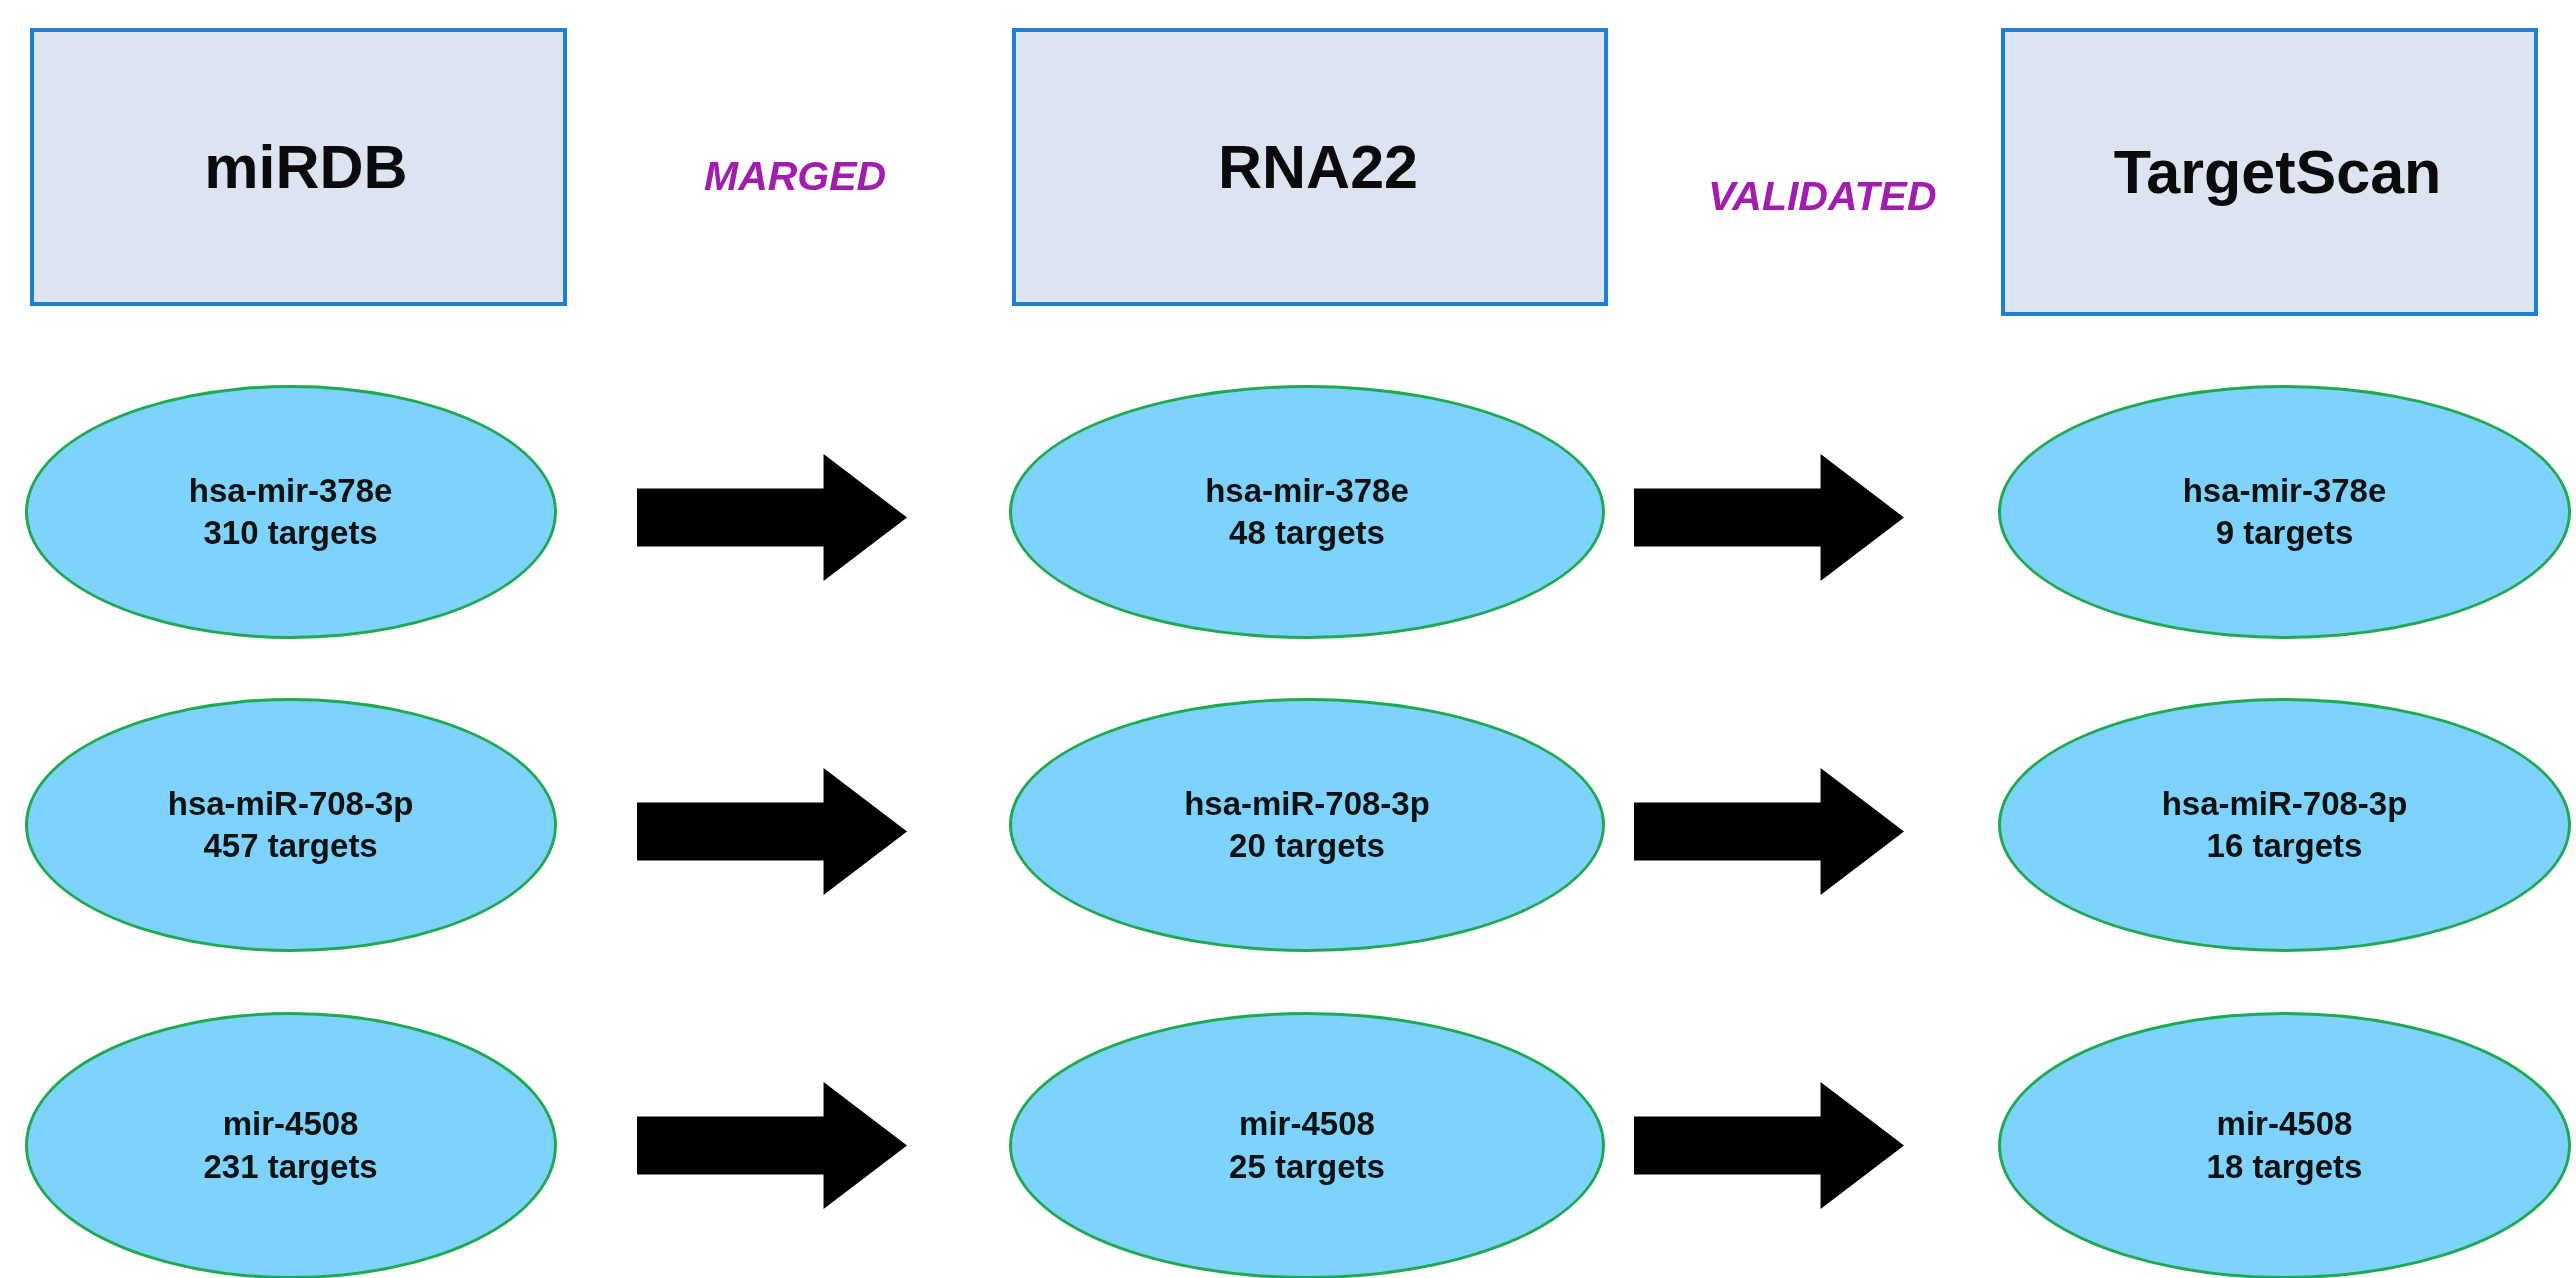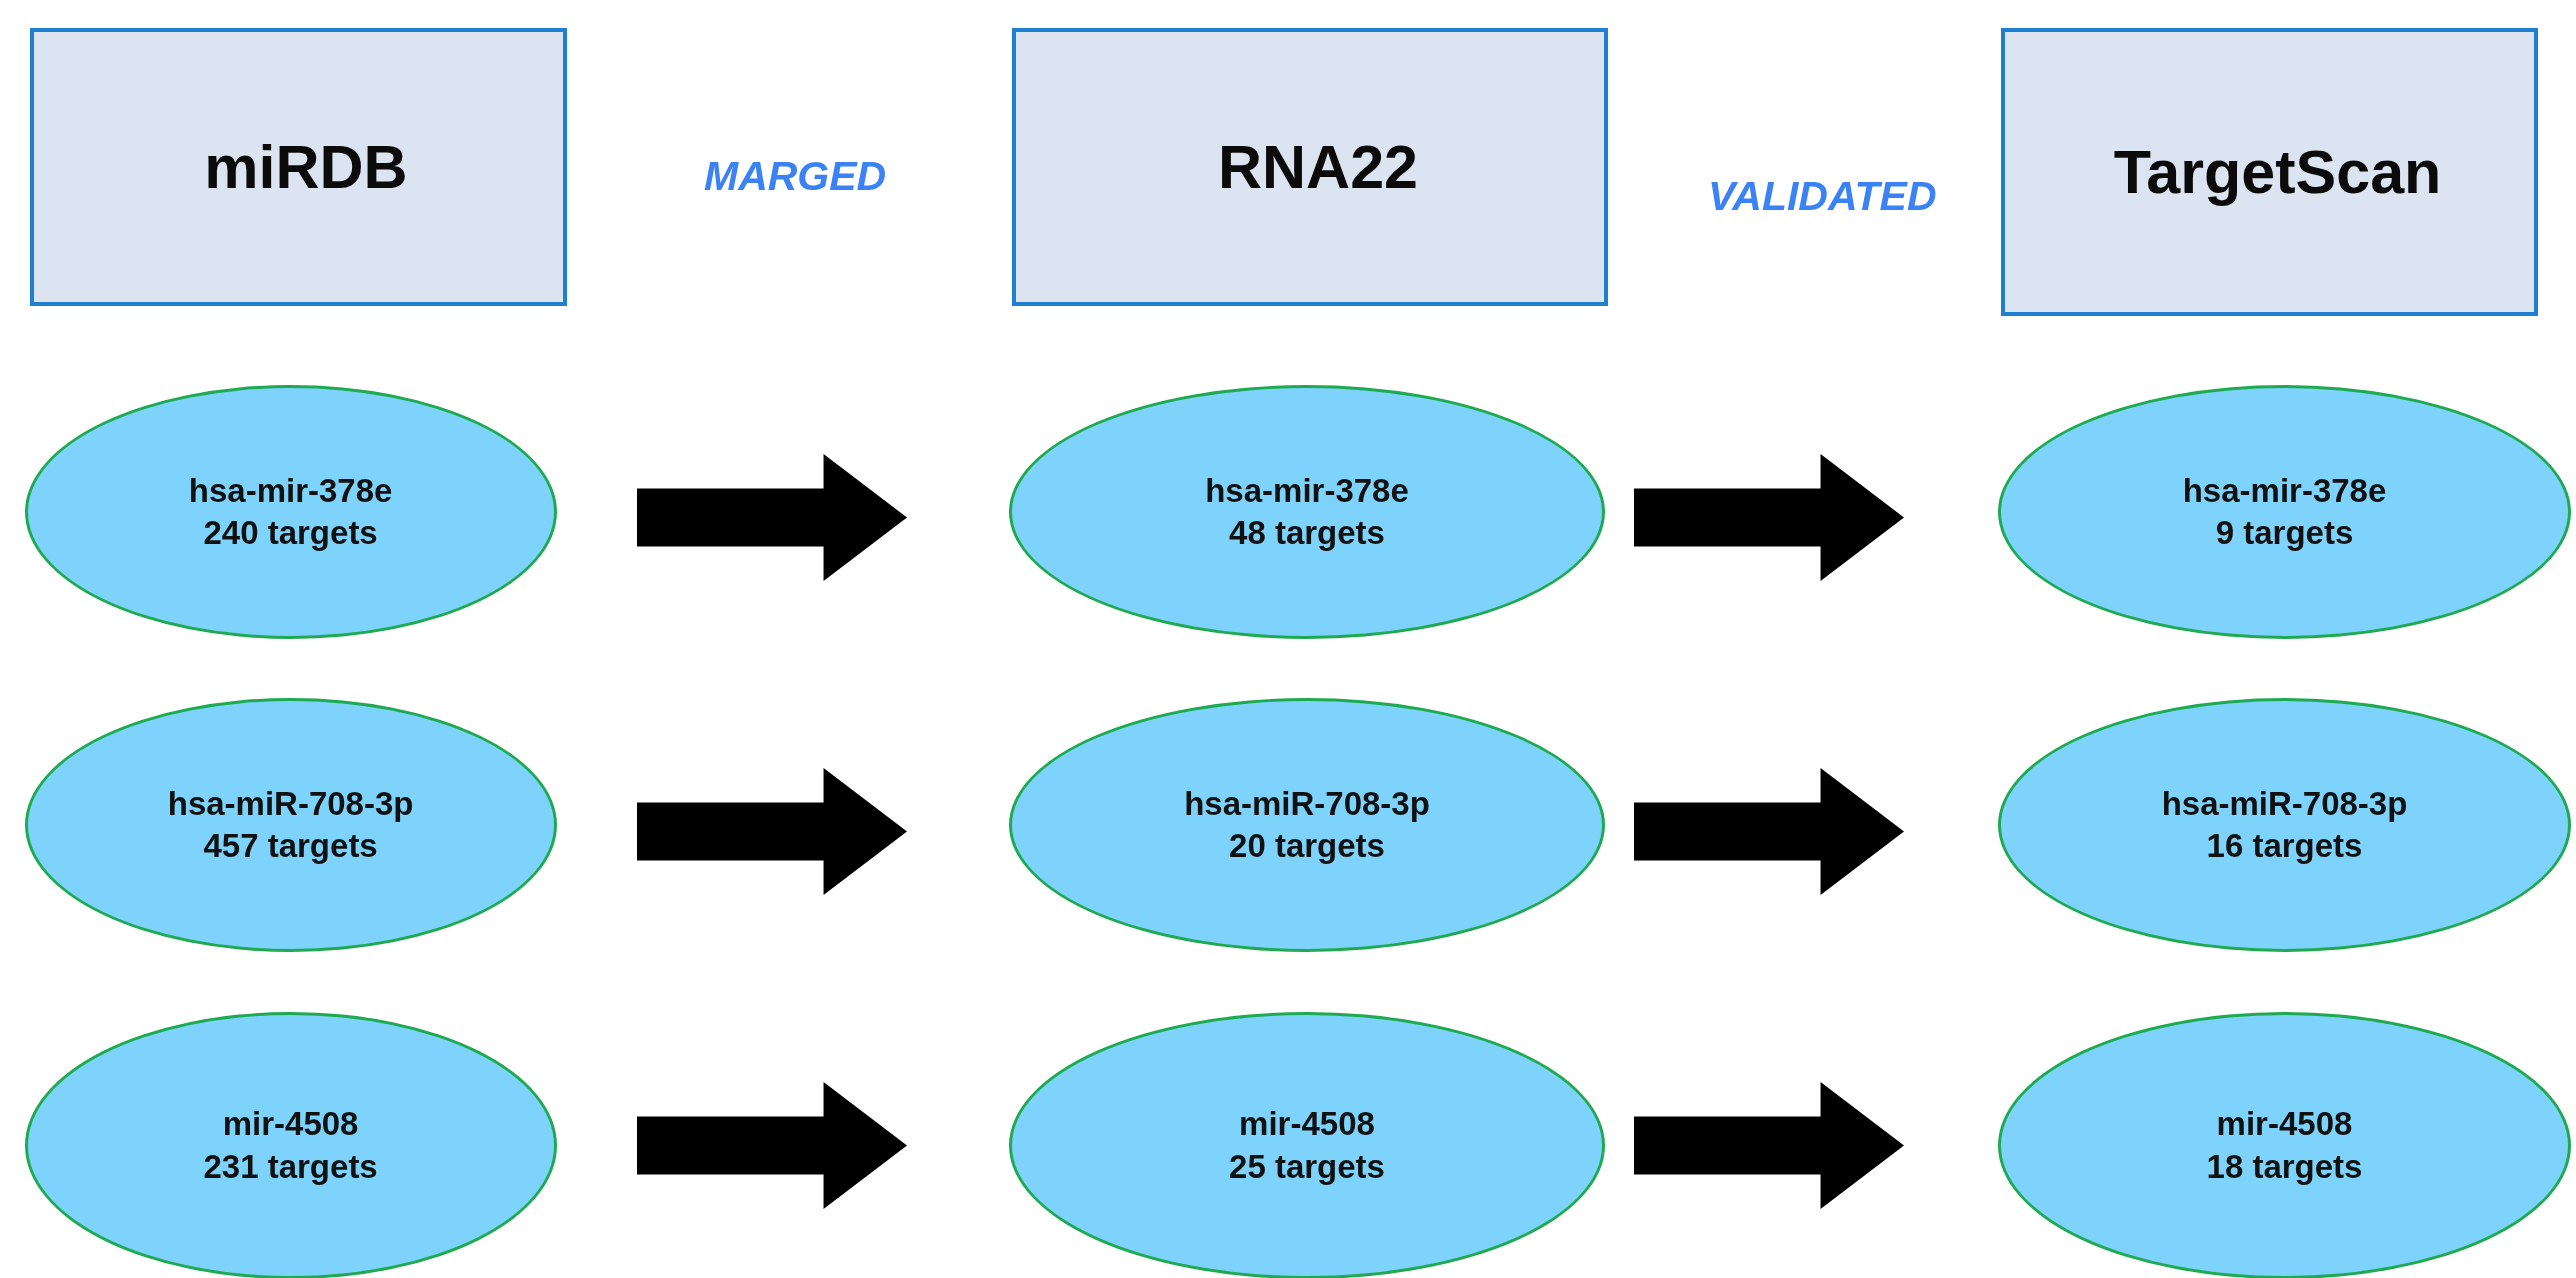--- a/index.html
+++ b/index.html
@@ -44,21 +44,21 @@
   #hdr-mirdb      { left: 29.5px;   top: 28px; width: 537px; height: 278px; }
   #hdr-rna22      { left: 1012px; top: 28px; width: 596px; height: 278px; }
   #hdr-targetscan { left: 2001px; top: 28px; width: 537px; height: 288px; }
 
   
   .stage-label {
     position: absolute;
     font-size: 41px;
     font-weight: bold;
     font-style: italic;
-    color: #3b82f6;
+    color: #a21caf;
     white-space: nowrap;
     line-height: 1;
   }
   #stage-marged    { left: 704px;  top: 156px; }
   #stage-validated { left: 1680px; top: 176px; margin-left: 28px; }
 
   
   .mir-ellipse {
     position: absolute;
     box-sizing: border-box;
@@ -118,21 +118,21 @@
 
   <div class="db-header" id="hdr-targetscan">
     <span class="db-header-label">TargetScan</span>
   </div>
 
   <div class="stage-label" id="stage-marged">MARGED</div>
   <div class="stage-label" id="stage-validated">VALIDATED</div>
 
   <div class="mir-ellipse col-left row-1">
     <span class="mir-name">hsa-mir-378e</span>
-    <span class="mir-count">240 targets</span>
+    <span class="mir-count">310 targets</span>
   </div>
 
   <div class="arrow arrow-col-1 arrow-row-1">
     <svg viewBox="0 0 330 155" preserveAspectRatio="none" aria-hidden="true">
       <polygon points="0,42 228,42 228,0 330,77.5 228,155 228,113 0,113" fill="#000000"></polygon>
     </svg>
   </div>
 
   <div class="mir-ellipse col-mid row-1">
     <span class="mir-name">hsa-mir-378e</span>

